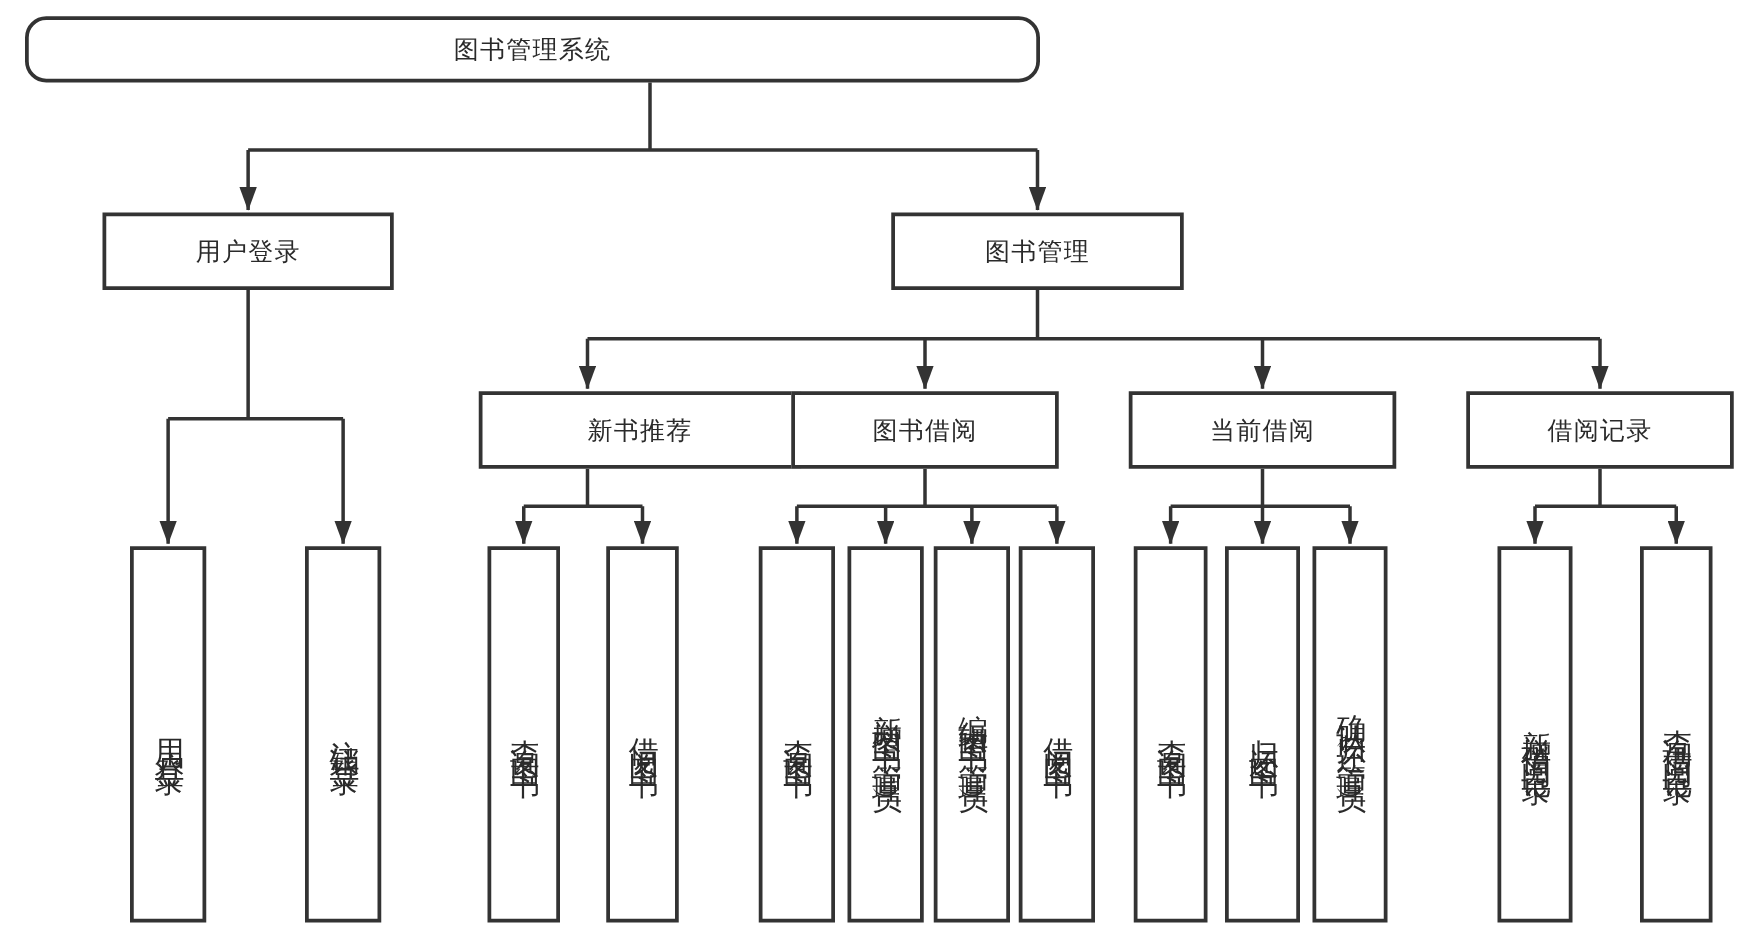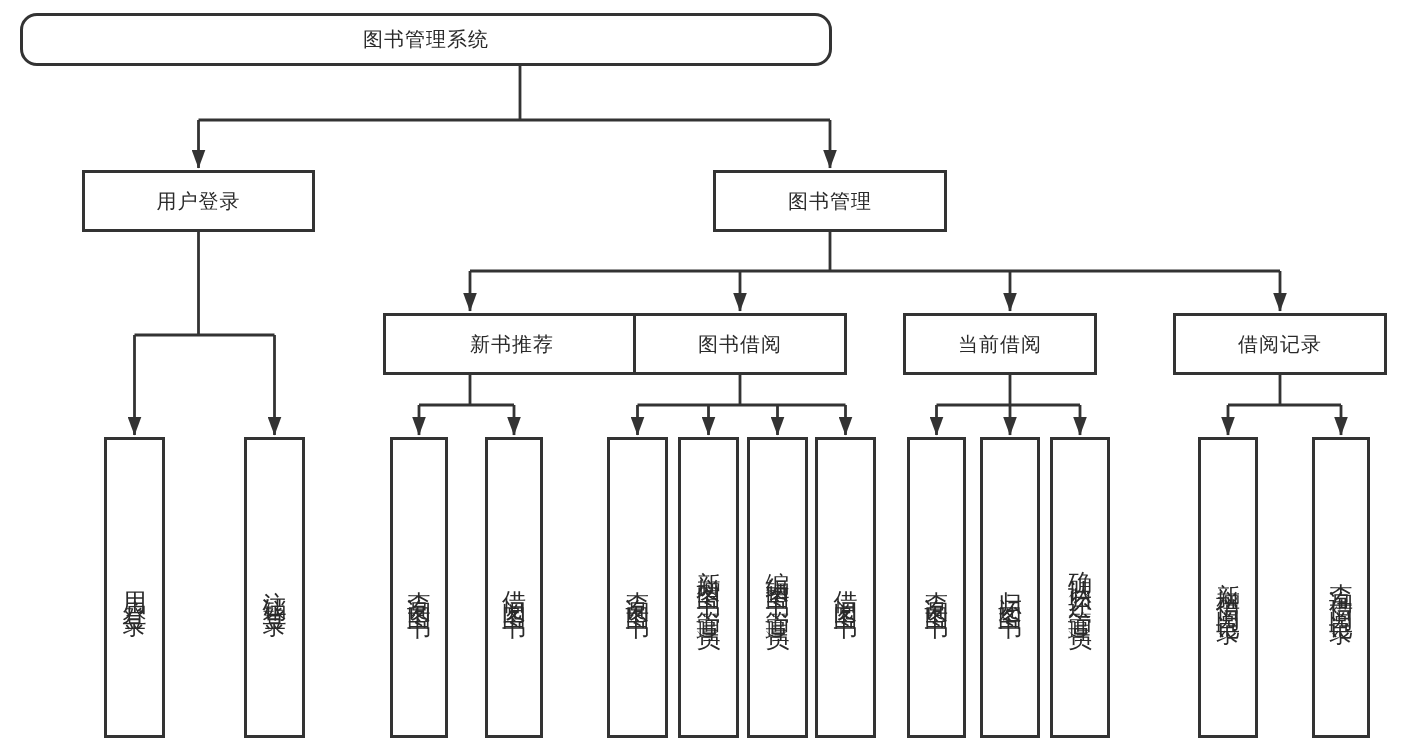--- a/index.html
+++ b/index.html
@@ -119,21 +119,21 @@
     <line class="wire" x1="1341" y1="405" x2="1341" y2="435" marker-end="url(#ah)"></line>
   </svg>
 
   <div class="hbox" style="left:20px; top:13px; width:812px; height:53px;border-radius:17px;">图书管理系统</div>
 
   <div class="hbox" style="left:82px; top:170px; width:233px; height:62px;">用户登录</div>
   <div class="hbox" style="left:713px; top:170px; width:234px; height:62px;text-align:center;">图书管理</div>
 
   <div class="hbox" style="left:383px; top:313px; width:258px; height:62px;">新书推荐</div>
   <div class="hbox" style="left:633px; top:313px; width:214px; height:62px;">图书借阅</div>
-  <div class="hbox" style="left:903px; top:313px; width:194px; height:62px;">当前借阅</div>
+  <div class="hbox" style="left:903px; top:313px; width:214px; height:62px;">当前借阅</div>
   <div class="hbox" style="left:1173px; top:313px; width:214px; height:62px;">借阅记录</div>
 
   <div class="vbox" style="left:104px; top:437px; width:61px; height:301px;">用户登录</div>
   <div class="vbox" style="left:244px; top:437px; width:61px; height:301px;">注销登录</div>
 
   <div class="vbox" style="left:390px; top:437px; width:58px; height:301px;">查询图书</div>
   <div class="vbox" style="left:485px; top:437px; width:58px; height:301px;">借阅图书</div>
 
   <div class="vbox" style="left:607px; top:437px; width:61px; height:301px;">查询图书</div>
   <div class="vbox" style="left:678px; top:437px; width:61px; height:301px;">新增图书（管理员）</div>

